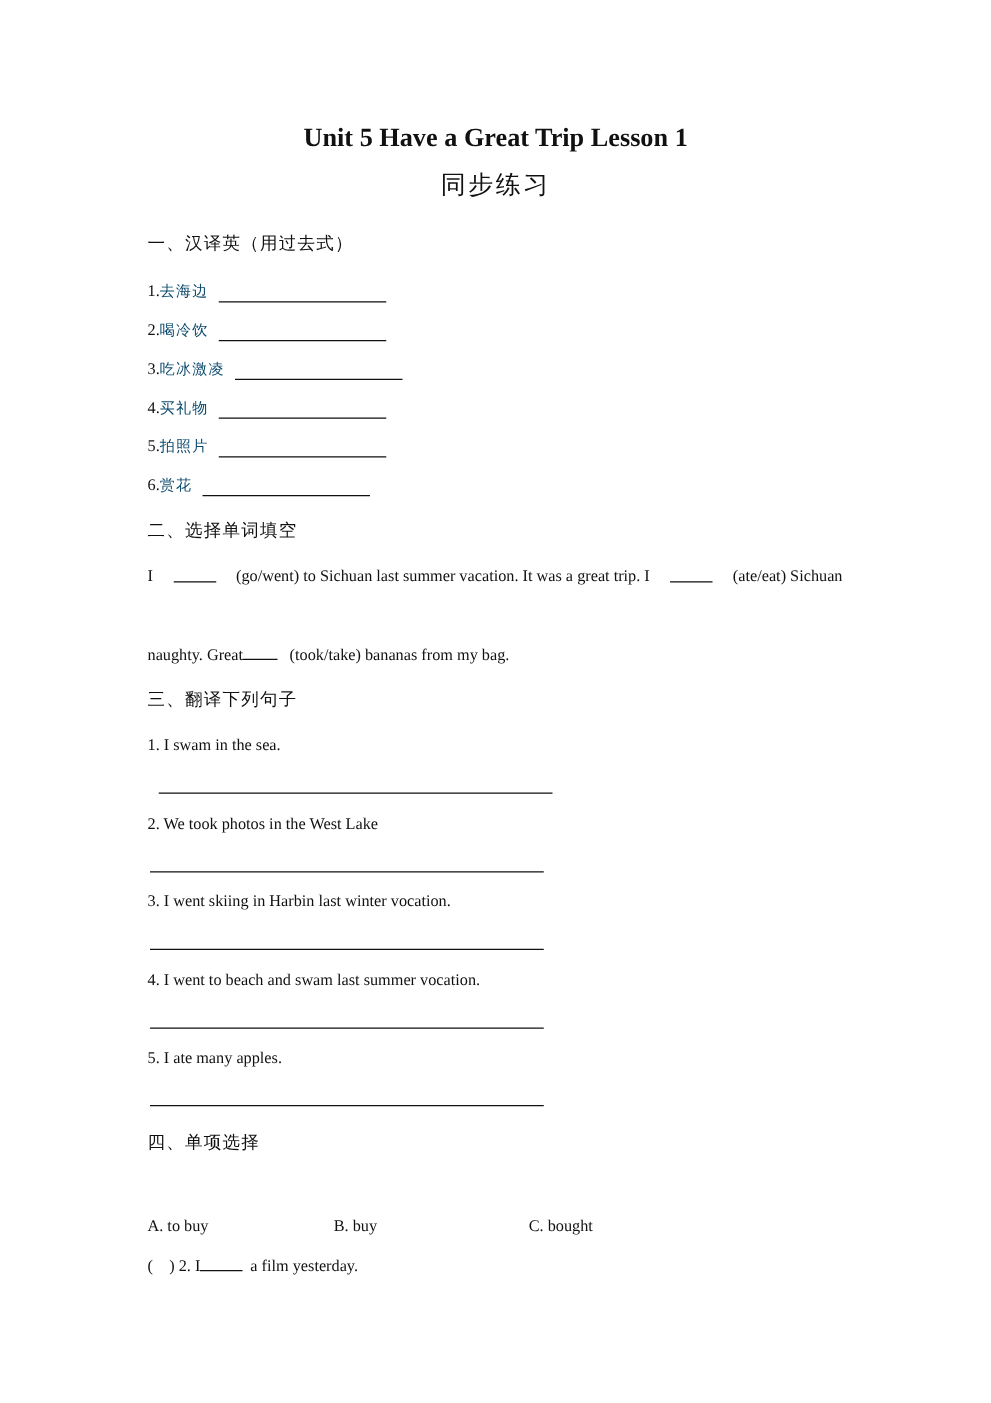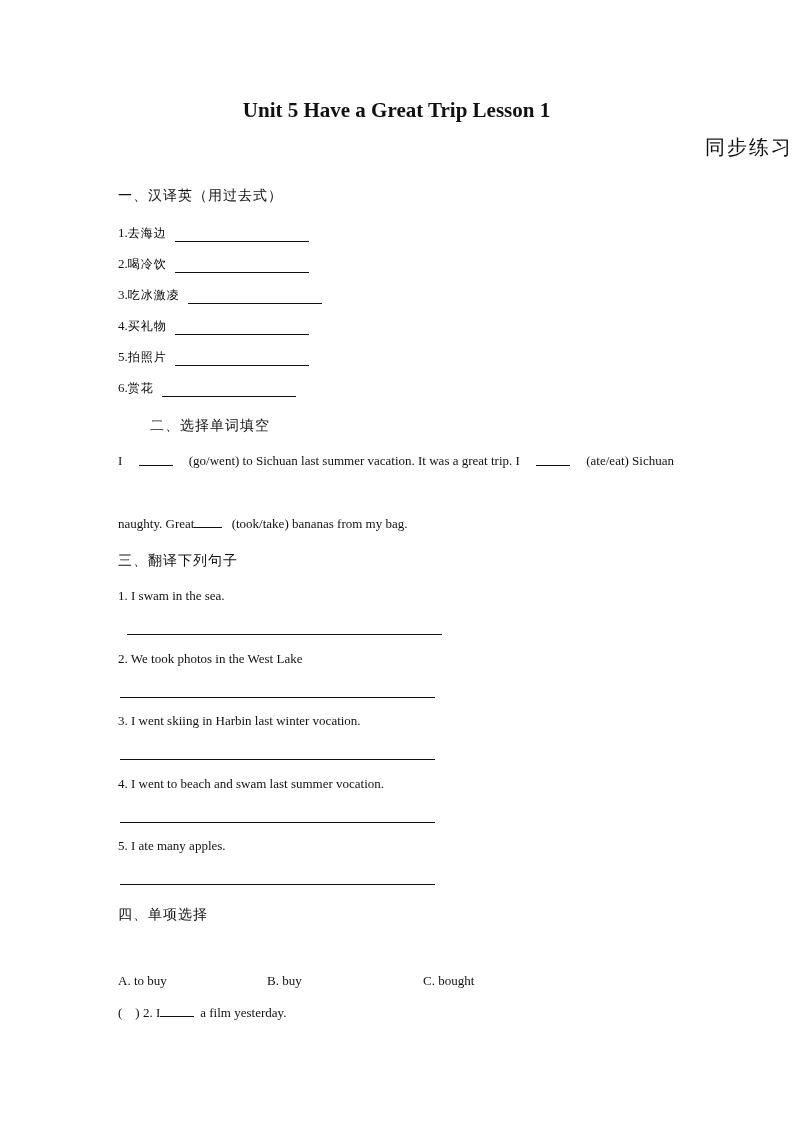--- a/index.html
+++ b/index.html
@@ -22,21 +22,21 @@
     }
     .abs { position: absolute; white-space: nowrap; }
     .title {
       left: 0; width: 793px; text-align: center;
       top: 96px;
       font-weight: bold;
       font-size: 21px;
       line-height: 28px;
     }
     .subtitle {
-      left: 0; width: 793px; text-align: right;
+      left: 0; width: 793px; text-align: center;
       top: 133px;
       font-size: 20px;
       line-height: 28px;
       font-family: "DejaVu Sans", sans-serif;
       letter-spacing: 2px;
     }
     .section-head {
       left: 118px;
       font-size: 14px;
       line-height: 24px;
@@ -44,21 +44,21 @@
       letter-spacing: 1px;
     }
     .vocab {
       left: 118px;
       font-size: 12.5px;
       line-height: 18px;
       display: flex;
       align-items: flex-end;
     }
     .vocab .num { font-family: "Liberation Serif", serif; font-size: 13px; }
-    .vocab .zh { font-family: "DejaVu Sans", sans-serif; font-size: 12px; color: #000000; letter-spacing: 1px; }
+    .vocab .zh { font-family: "DejaVu Sans", sans-serif; font-size: 12px; color: #0c4a6e; letter-spacing: 1px; }
     .vocab .blank {
       display: inline-block;
       width: 134px;
       border-bottom: 1px solid #111;
       margin-left: 8px;
       height: 14px;
     }
     .para {
       left: 118px; width: 556px;
       font-size: 13px;
@@ -128,21 +128,21 @@
     <span class="num">5.</span>
       <span class="zh">拍照片</span>
     <span class="blank" style="margin-left:8px;"></span>
   </div>
   <div class="abs vocab" style="top:379px;">
     <span class="num">6.</span>
       <span class="zh">赏花</span>
     <span class="blank" style="margin-left:8px;"></span>
   </div>
 
-  <div class="abs section-head" style="top:413px;margin-left:32px;">二、选择单词填空</div>
+  <div class="abs section-head" style="top:413px;">二、选择单词填空</div>
 
   <div class="abs para" style="top:452px;">
     <div class="line">
       <span>I</span>
       <span class="blk w34"></span>
       <span>(go/went) to Sichuan last summer vacation. It was a great trip. I</span>
       <span class="blk w34"></span>
       <span>(ate/eat) Sichuan</span>
     </div>
   </div>

